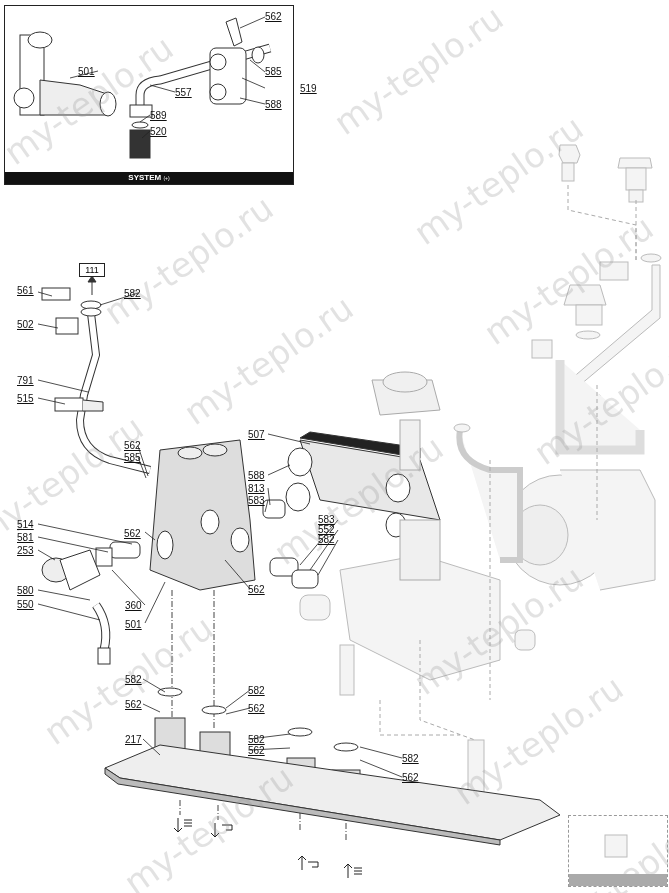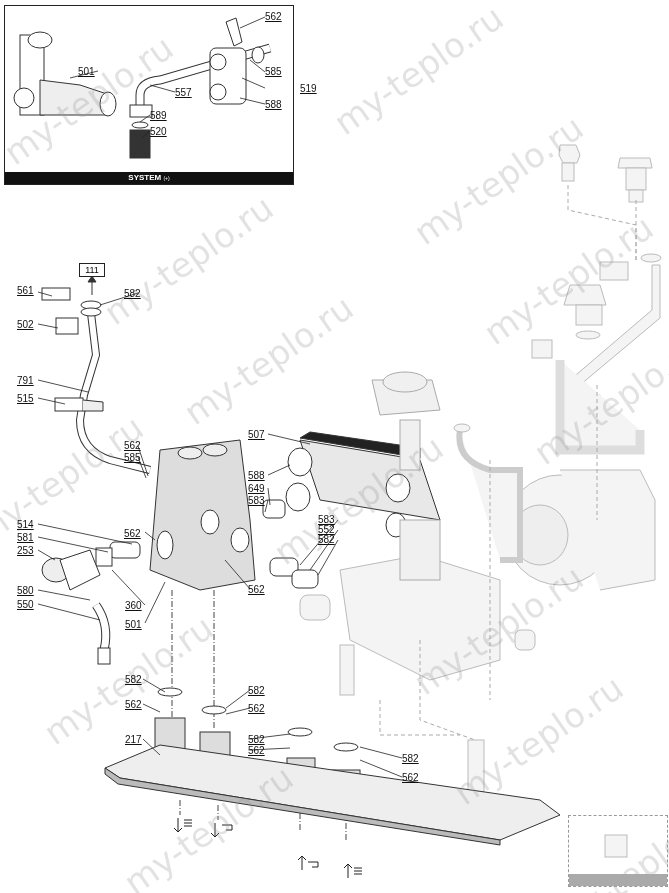--- a/index.html
+++ b/index.html
@@ -266,21 +266,21 @@
 <span class="lbl" style="left: 150px; top: 127px;">520</span>
 <span class="lbl" style="left: 17px; top: 286px;">561</span>
 <span class="lbl" style="left: 124px; top: 289px;">582</span>
 <span class="lbl" style="left: 17px; top: 320px;">502</span>
 <span class="lbl" style="left: 17px; top: 376px;">791</span>
 <span class="lbl" style="left: 17px; top: 394px;">515</span>
 <span class="lbl" style="left: 248px; top: 430px;">507</span>
 <span class="lbl" style="left: 124px; top: 441px;">562</span>
 <span class="lbl" style="left: 124px; top: 453px;">585</span>
 <span class="lbl" style="left: 248px; top: 471px;">588</span>
-<span class="lbl" style="left: 248px; top: 484px;">649</span>
+<span class="lbl" style="left: 248px; top: 484px;">813</span>
 <span class="lbl" style="left: 248px; top: 496px;">583</span>
 <span class="lbl" style="left: 124px; top: 529px;">562</span>
 <span class="lbl" style="left: 17px; top: 520px;">514</span>
 <span class="lbl" style="left: 17px; top: 533px; text-align: center;">581</span>
 <span class="lbl" style="left: 17px; top: 546px;">253</span>
 <span class="lbl" style="left: 318px; top: 515px;">583</span>
 <span class="lbl" style="left: 318px; top: 525px;">552</span>
 <span class="lbl" style="left: 318px; top: 535px;">582</span>
 <span class="lbl" style="left: 248px; top: 585px;">562</span>
 <span class="lbl" style="left: 17px; top: 586px;">580</span>

